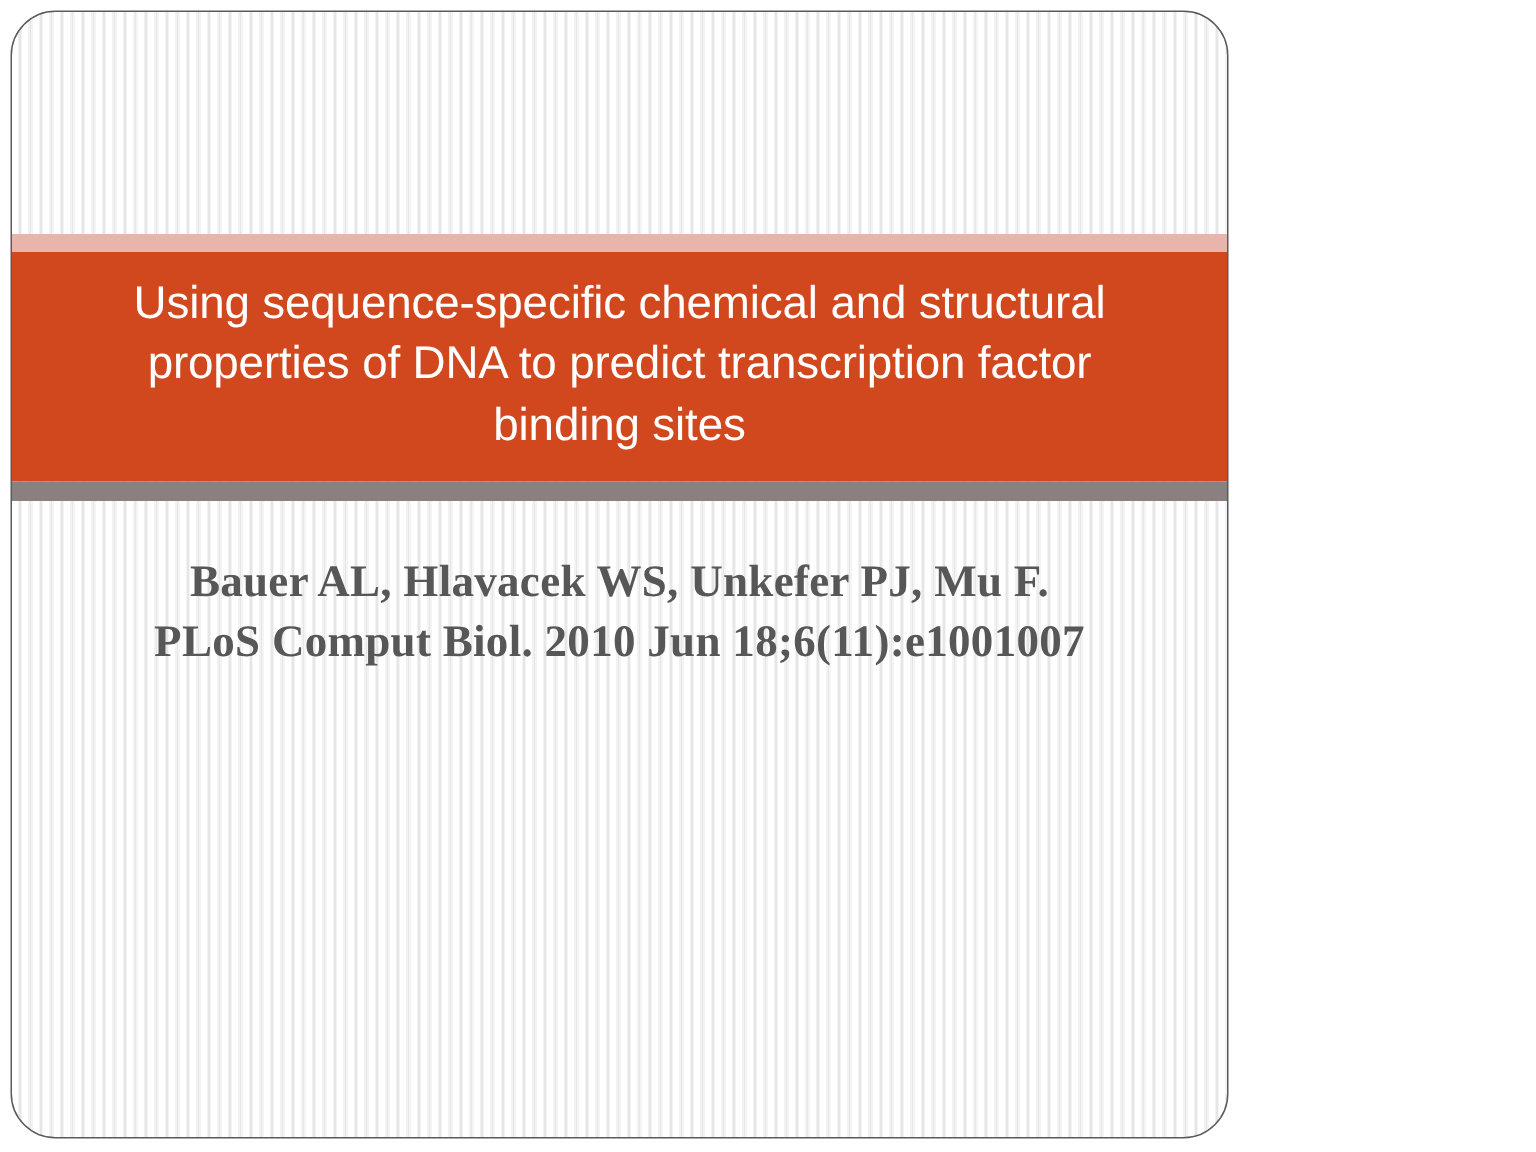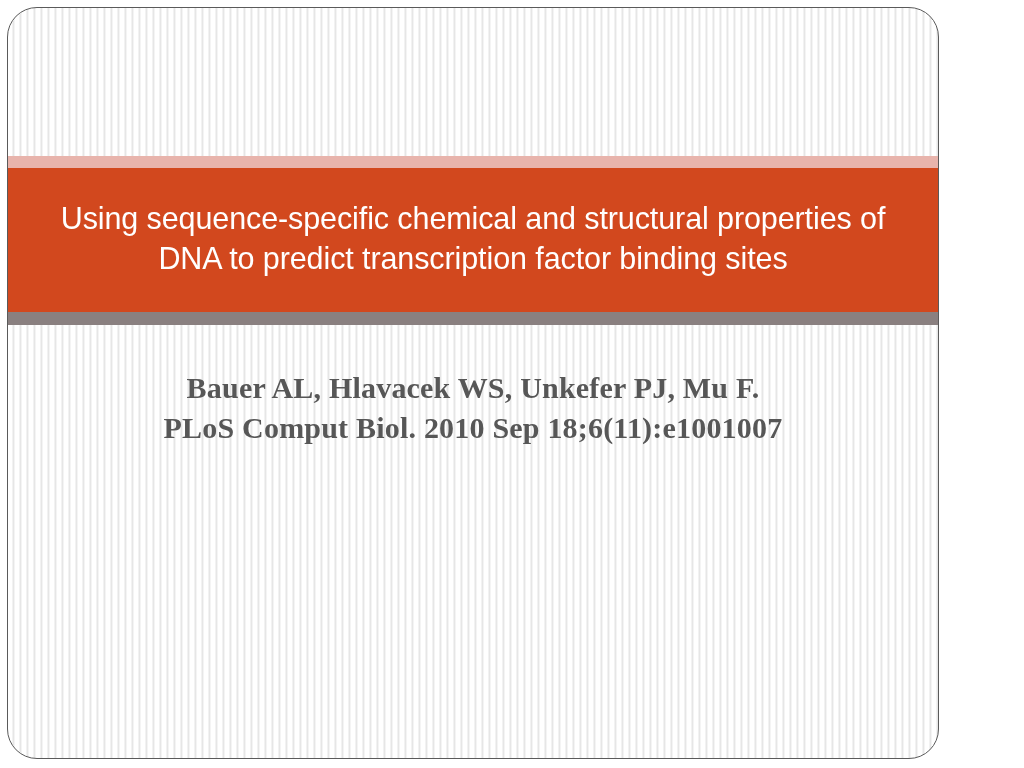--- a/index.html
+++ b/index.html
@@ -12,21 +12,21 @@
     height: 768px;
     overflow: hidden;
     font-family: "Liberation Sans", sans-serif;
   }
 
   
   .slide {
     position: absolute;
     left: 7px;
     top: 7px;
-    width: 932px;
+    width: 812px;
     height: 752px;
     box-sizing: border-box;
     border: 1px solid #5a5a5a;
     border-radius: 30px;
     overflow: hidden;
     background-color: #ffffff;
     
     background-image: repeating-linear-gradient(
         to right,
         #ffffff 0px,
@@ -103,16 +103,16 @@
   <div class="banner">
     <div class="banner-accent"></div>
     <div class="banner-main">
       <h1 class="title-text">Using sequence-specific chemical and structural properties of DNA to predict transcription factor binding sites</h1>
     </div>
     <div class="banner-underline"></div>
   </div>
 
   <div class="subtitle-block">
     <p class="subtitle-line">Bauer AL, Hlavacek WS, Unkefer PJ, Mu F.</p>
-    <p class="subtitle-line">PLoS Comput Biol. 2010 Sep 18;6(11):e1001007</p>
+    <p class="subtitle-line">PLoS Comput Biol. 2010 Jun 18;6(11):e1001007</p>
   </div>
 
 </div>
 
 </body></html>

